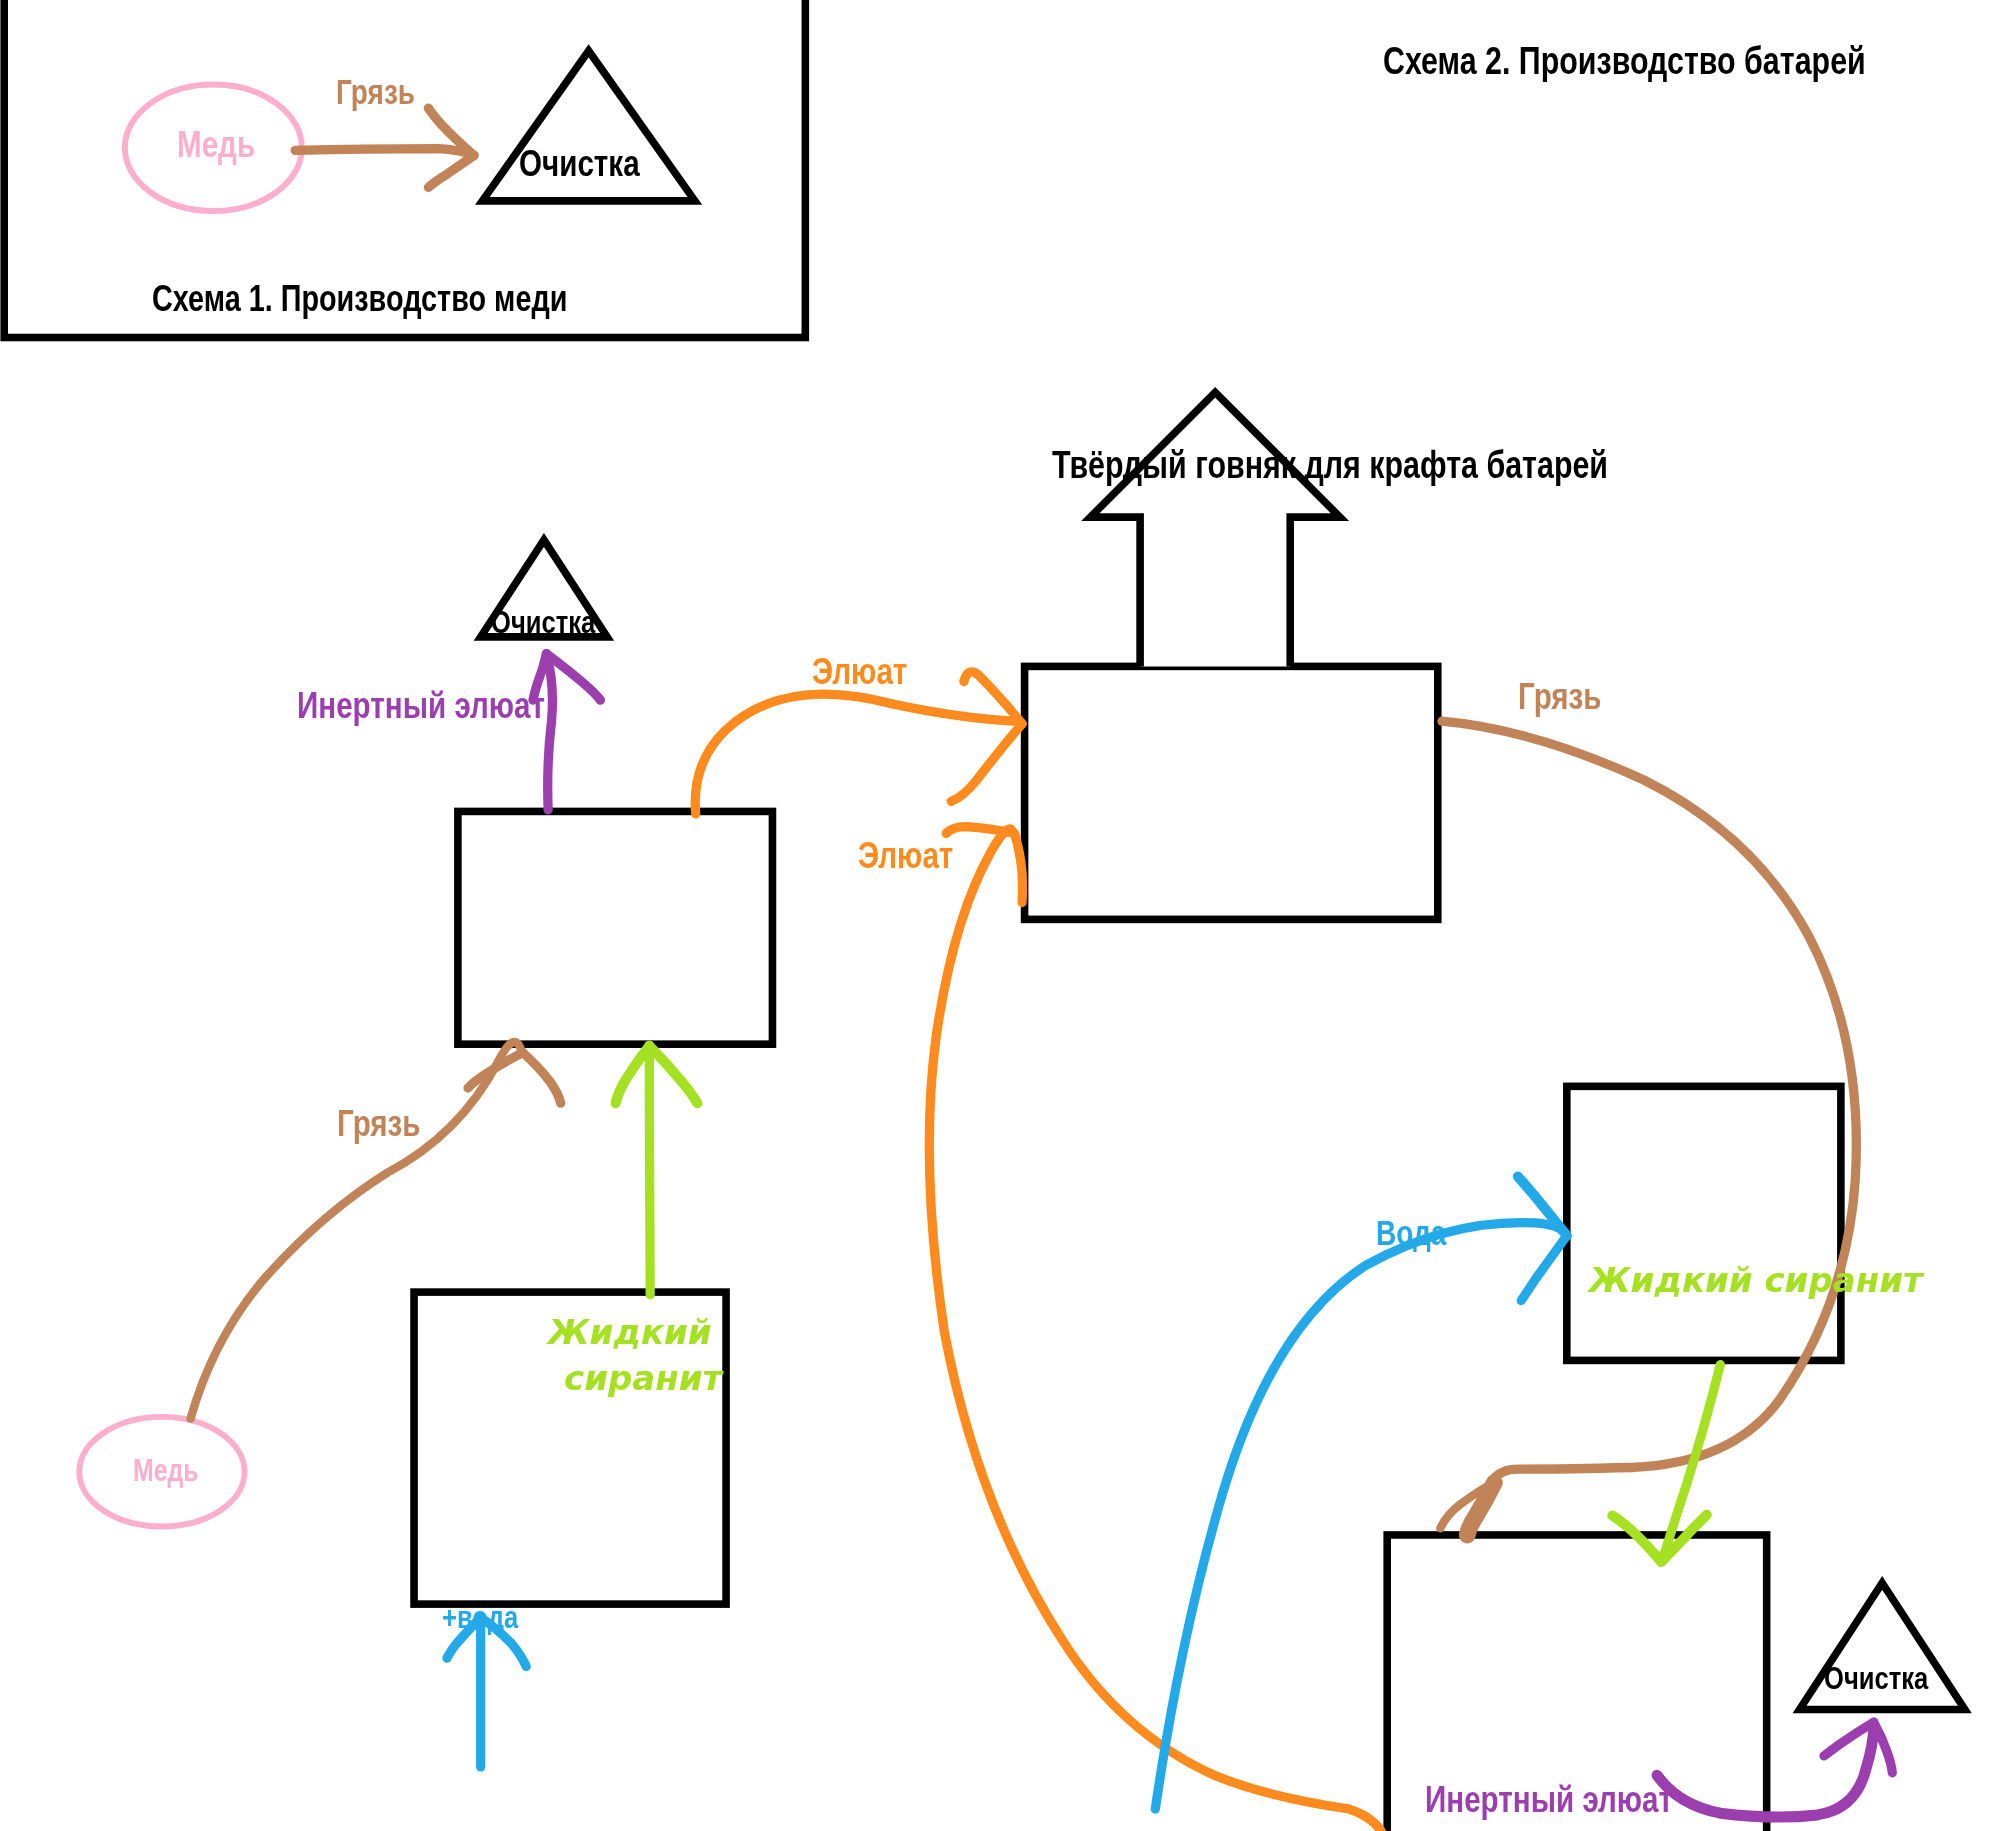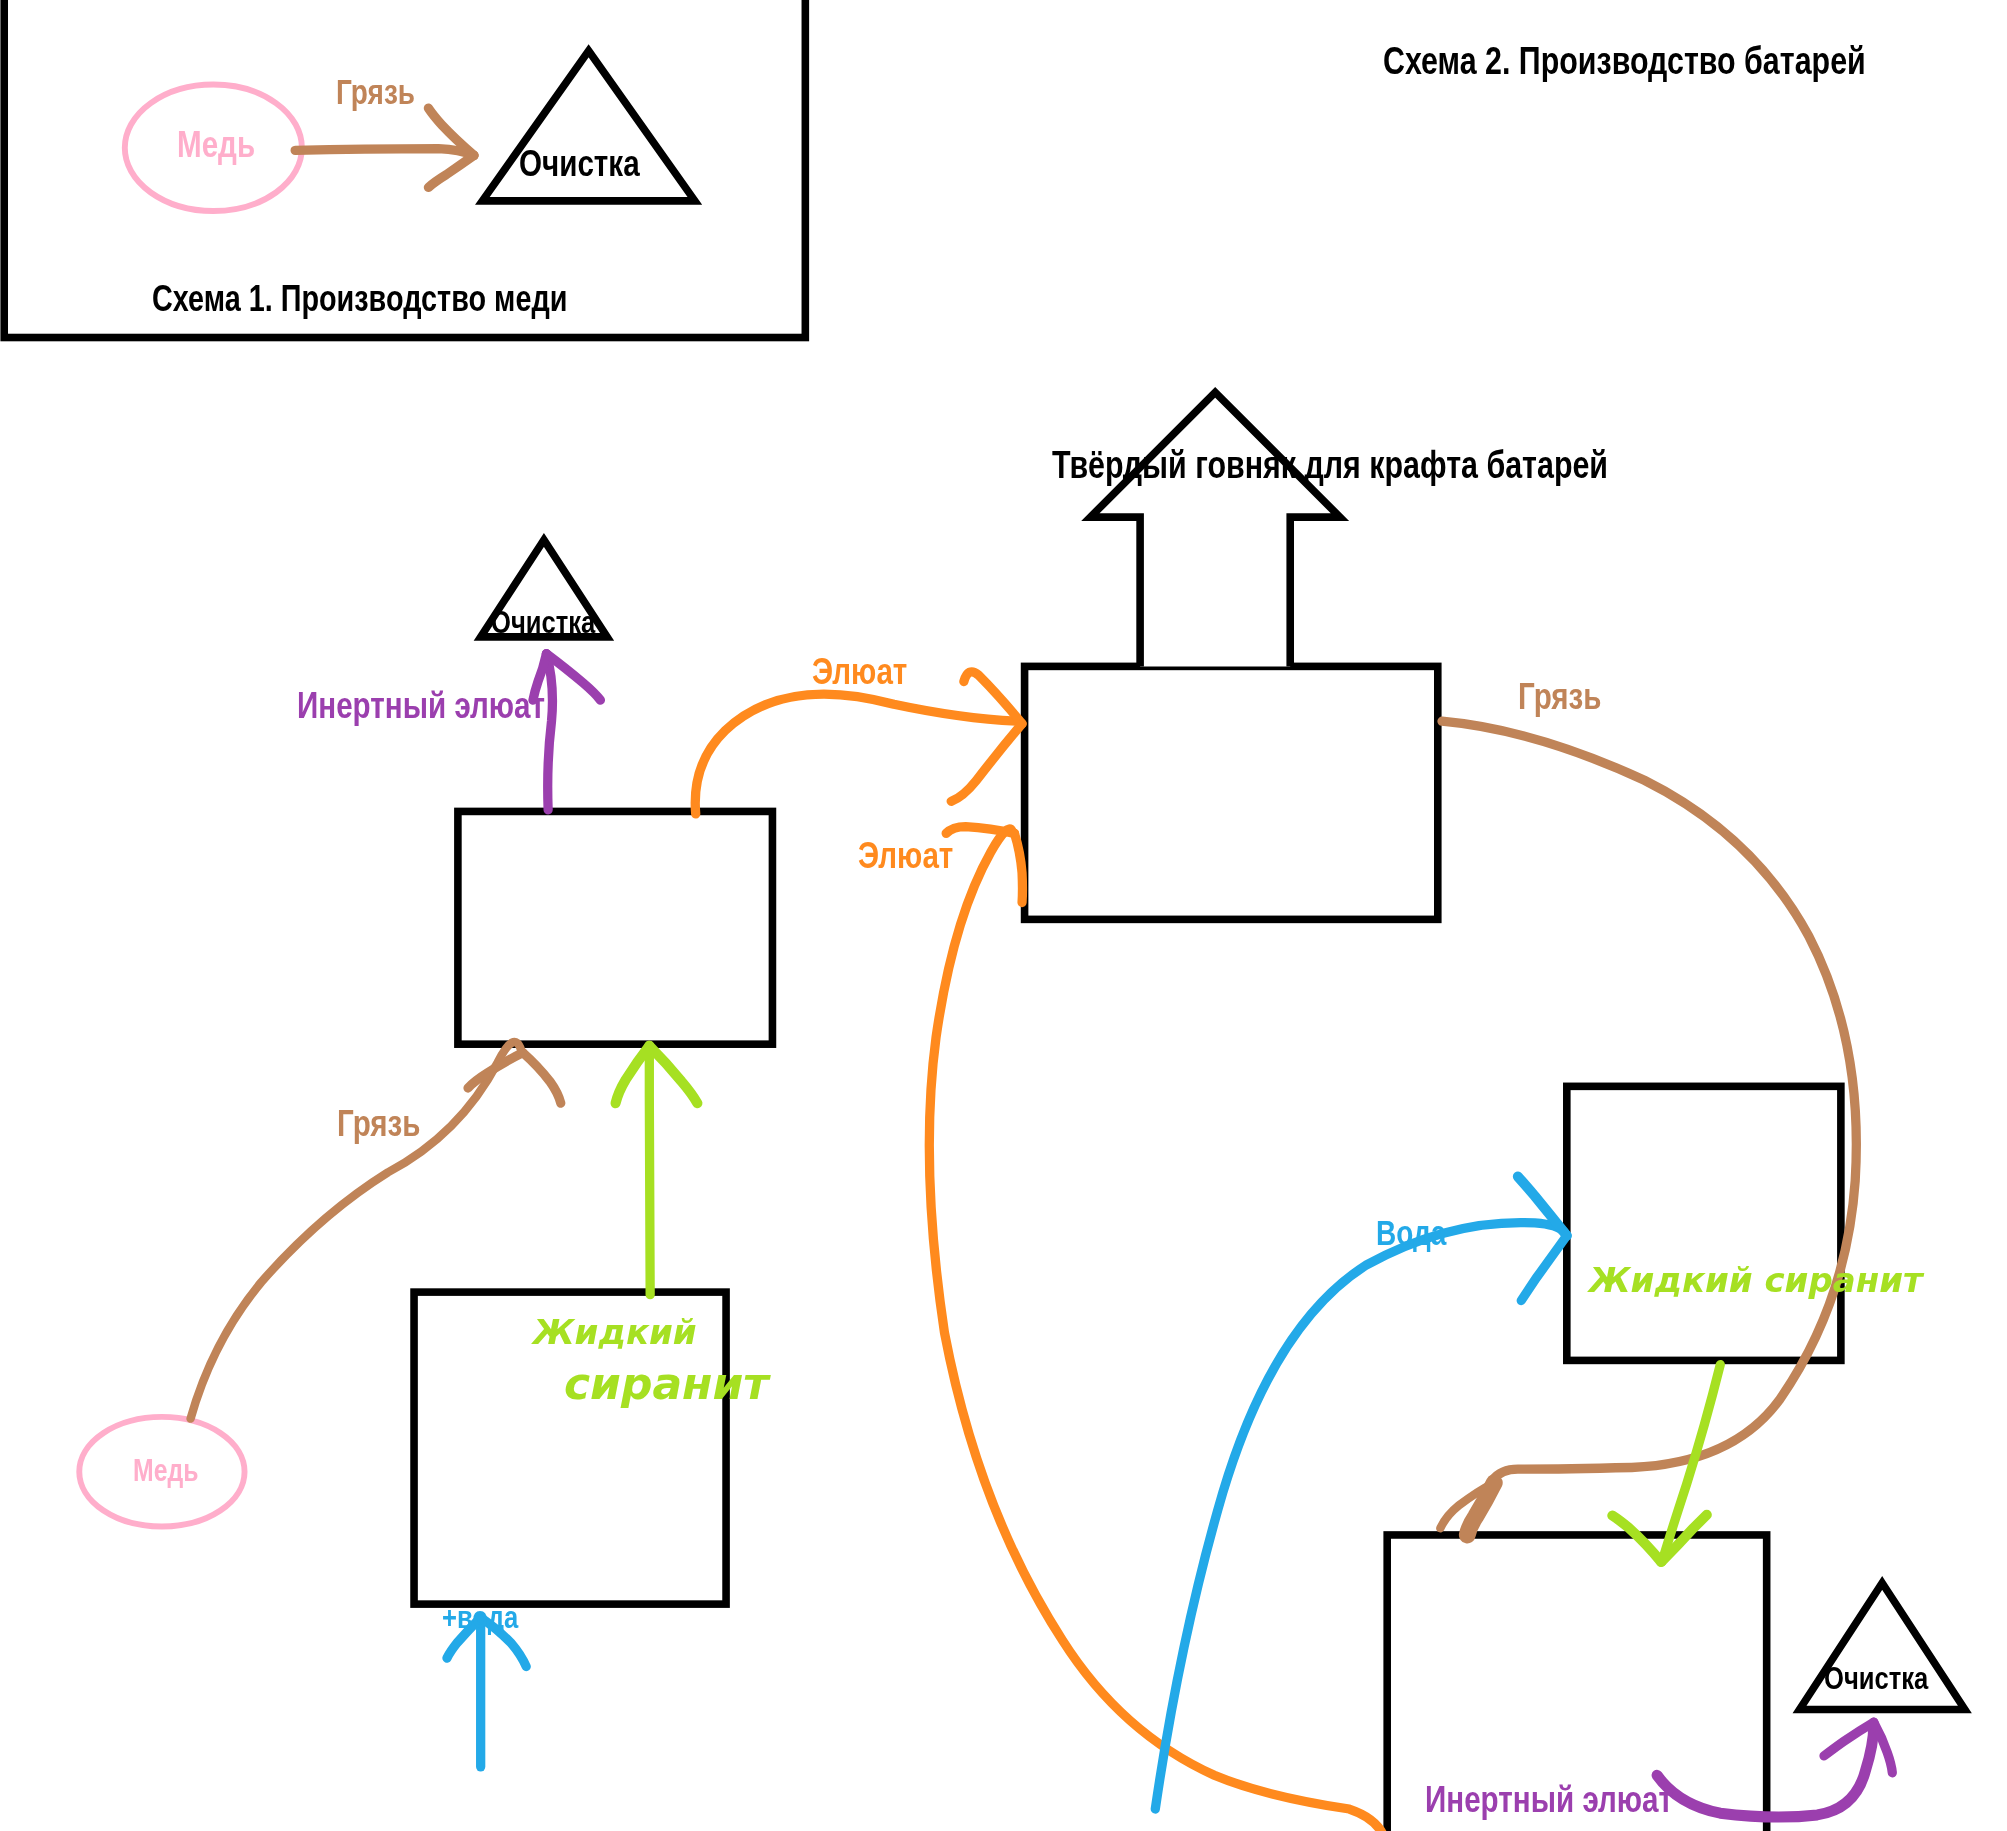--- a/index.html
+++ b/index.html
@@ -114,22 +114,22 @@
 <div class="lbl" style="left:812px;top:651px;font-size:37px;color:#FF8A1E;">Элюат</div>
 
 <div class="lbl" style="left:858px;top:835px;font-size:37px;color:#FF8A1E;">Элюат</div>
 
 <div class="lbl" style="left:1518px;top:676px;font-size:37px;color:#C08458;">Грязь</div>
 
 <div class="lbl" style="left:337px;top:1103px;font-size:37px;color:#C08458;">Грязь</div>
 
 <div class="lbl" style="left:133px;top:1453px;font-size:31px;color:#FFAECB;">Медь</div>
 
-<div class="lbl round" style="left:533px;top:1312px;font-size:34px;color:#A6E022;">Жидкий</div>
-<div class="lbl round" style="left:564px;top:1358px;font-size:44px;color:#A6E022;">сиранит</div>
+<div class="lbl round" style="left:548px;top:1312px;font-size:34px;color:#A6E022;">Жидкий</div>
+<div class="lbl round" style="left:564px;top:1358px;font-size:34px;color:#A6E022;">сиранит</div>
 
 <div class="lbl" style="left:442px;top:1599px;font-size:32px;color:#23A9E8;">+вода</div>
 
 <div class="lbl" style="left:1376px;top:1213px;font-size:35px;color:#23A9E8;">Вода</div>
 
 <div class="lbl round" style="left:1589px;top:1260px;font-size:34px;color:#A6E022;">Жидкий сиранит</div>
 
 <div class="lbl" style="left:1425px;top:1779px;font-size:37px;color:#9B3FAE;">Инертный элюат</div>
 
 <div class="lbl" style="left:1824px;top:1660px;font-size:32px;color:#000000;">Очистка</div>

